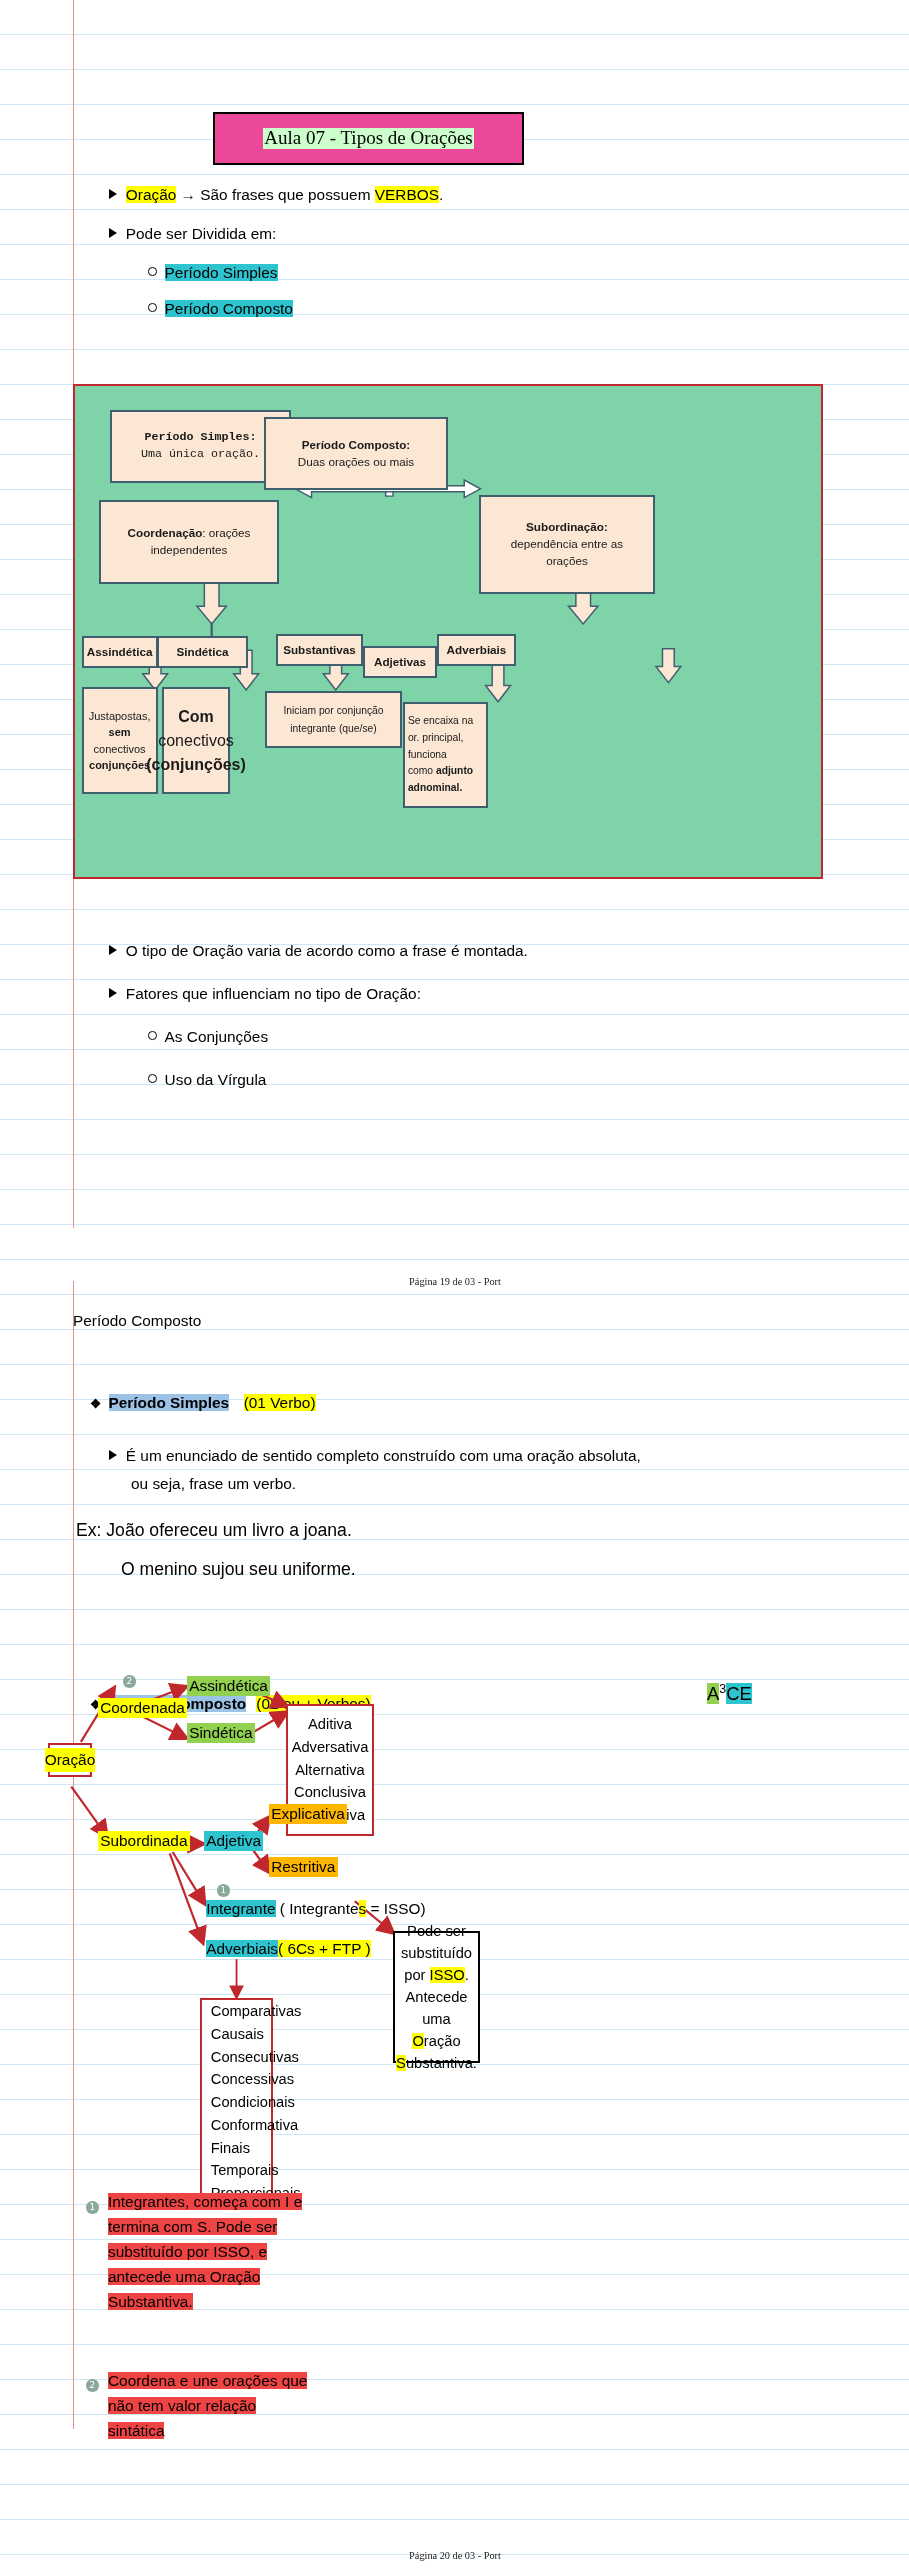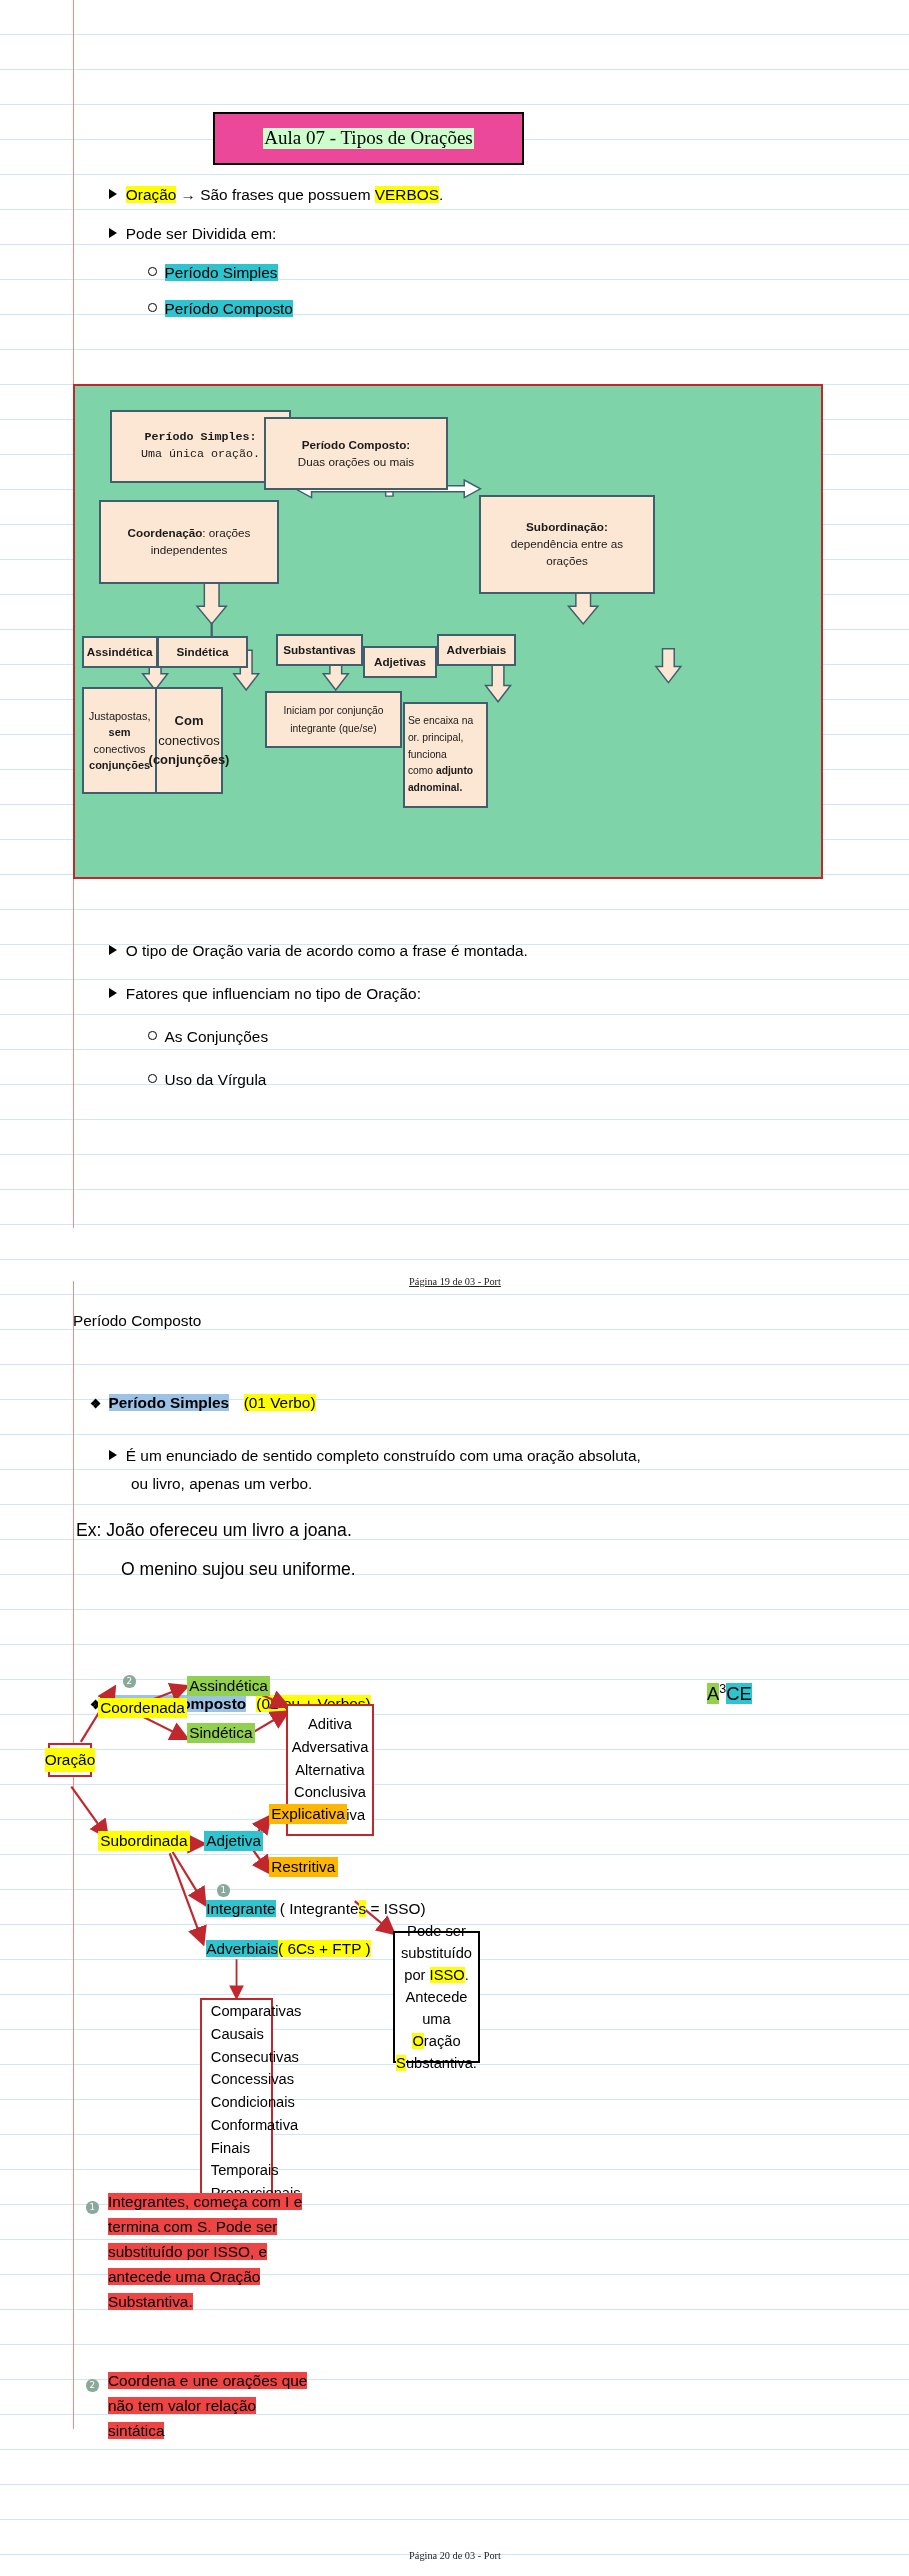--- a/index.html
+++ b/index.html
@@ -207,21 +207,21 @@
     <div class="node" style="left:362px; top:248px; width:79px; height:32px; font-weight:bold;">
       <span>Adverbiais</span>
     </div>
 
     <div class="node" style="left:6.6px; top:301px; width:76px; height:107px; font-size:11px; line-height:1.5;">
       <span>Justapostas,</span>
       <span><b>sem</b><i style="font-style:normal"> conectivos</i></span>
       <b>conjunções</b>
     </div>
 
-    <div class="node" style="left:80px; top:301px; width:68px; height:107px; font-size:13px; line-height:1.5;">
+    <div class="node" style="left:87px; top:301px; width:68px; height:107px; font-size:16px; line-height:1.5;">
       <span><b>Com</b><i style="font-style:normal"> conectivos</i></span>
       <b>(conjunções)</b>
     </div>
 
     <div class="node" style="left:190px; top:305px; width:137px; height:57px; font-size:10.3px; line-height:1.7;">
       <span>Iniciam por conjunção</span>
       <span>integrante (que/se)</span>
     </div>
 
     <div class="node" style="left:328px; top:316px; width:85px; height:106px; font-size:10.3px; line-height:1.62; align-items:flex-start;">
@@ -240,38 +240,38 @@
   <div class="abs bul" style="left:109px; top:977px;">
     <span class="tri"></span><span>Fatores que influenciam no tipo de Oração:</span>
   </div>
   <div class="abs bul" style="left:148px; top:1020px;">
     <span class="circ"></span><span>As Conjunções</span>
   </div>
   <div class="abs bul" style="left:148px; top:1063px;">
     <span class="circ"></span><span>Uso da Vírgula</span>
   </div>
 
-  <div class="footer" style="top:1276px;text-decoration:underline;">
+  <div class="footer" style="top:1276px;">
     <span>Página 19 de 03 - Port</span>
   </div>
 
   <div class="abs" style="left:73px; top:1305px; font-size:15.4px;">
     <span>Período Composto</span>
   </div>
 
   <div class="abs bul" style="left:90px; top:1386px; font-weight:bold;">
     <span class="dia">❖</span><span class="hl-b">Período Simples</span>
     <span style="display:inline-block;width:10.3px"></span><span class="hl-y" style="font-weight:normal;">(01 Verbo)</span>
   </div>
 
   <div class="abs bul" style="left:109px; top:1439px;">
     <span class="tri"></span><span>É um enunciado de sentido completo construído com uma oração absoluta,</span>
   </div>
   <div class="abs bul" style="left:131px; top:1467px;">
-    <span>ou livro, apenas um verbo.</span>
+    <span>ou seja, frase um verbo.</span>
   </div>
 
   <div class="abs" style="left:76px; top:1513px; font-size:17.6px;">
     <span>Ex: João ofereceu um livro a joana.</span>
   </div>
   <div class="abs" style="left:121px; top:1552px; font-size:17.6px;">
     <span>O menino sujou seu uniforme.</span>
   </div>
 
   <div class="abs bul" style="left:90px; top:1687px; font-weight:bold;">

